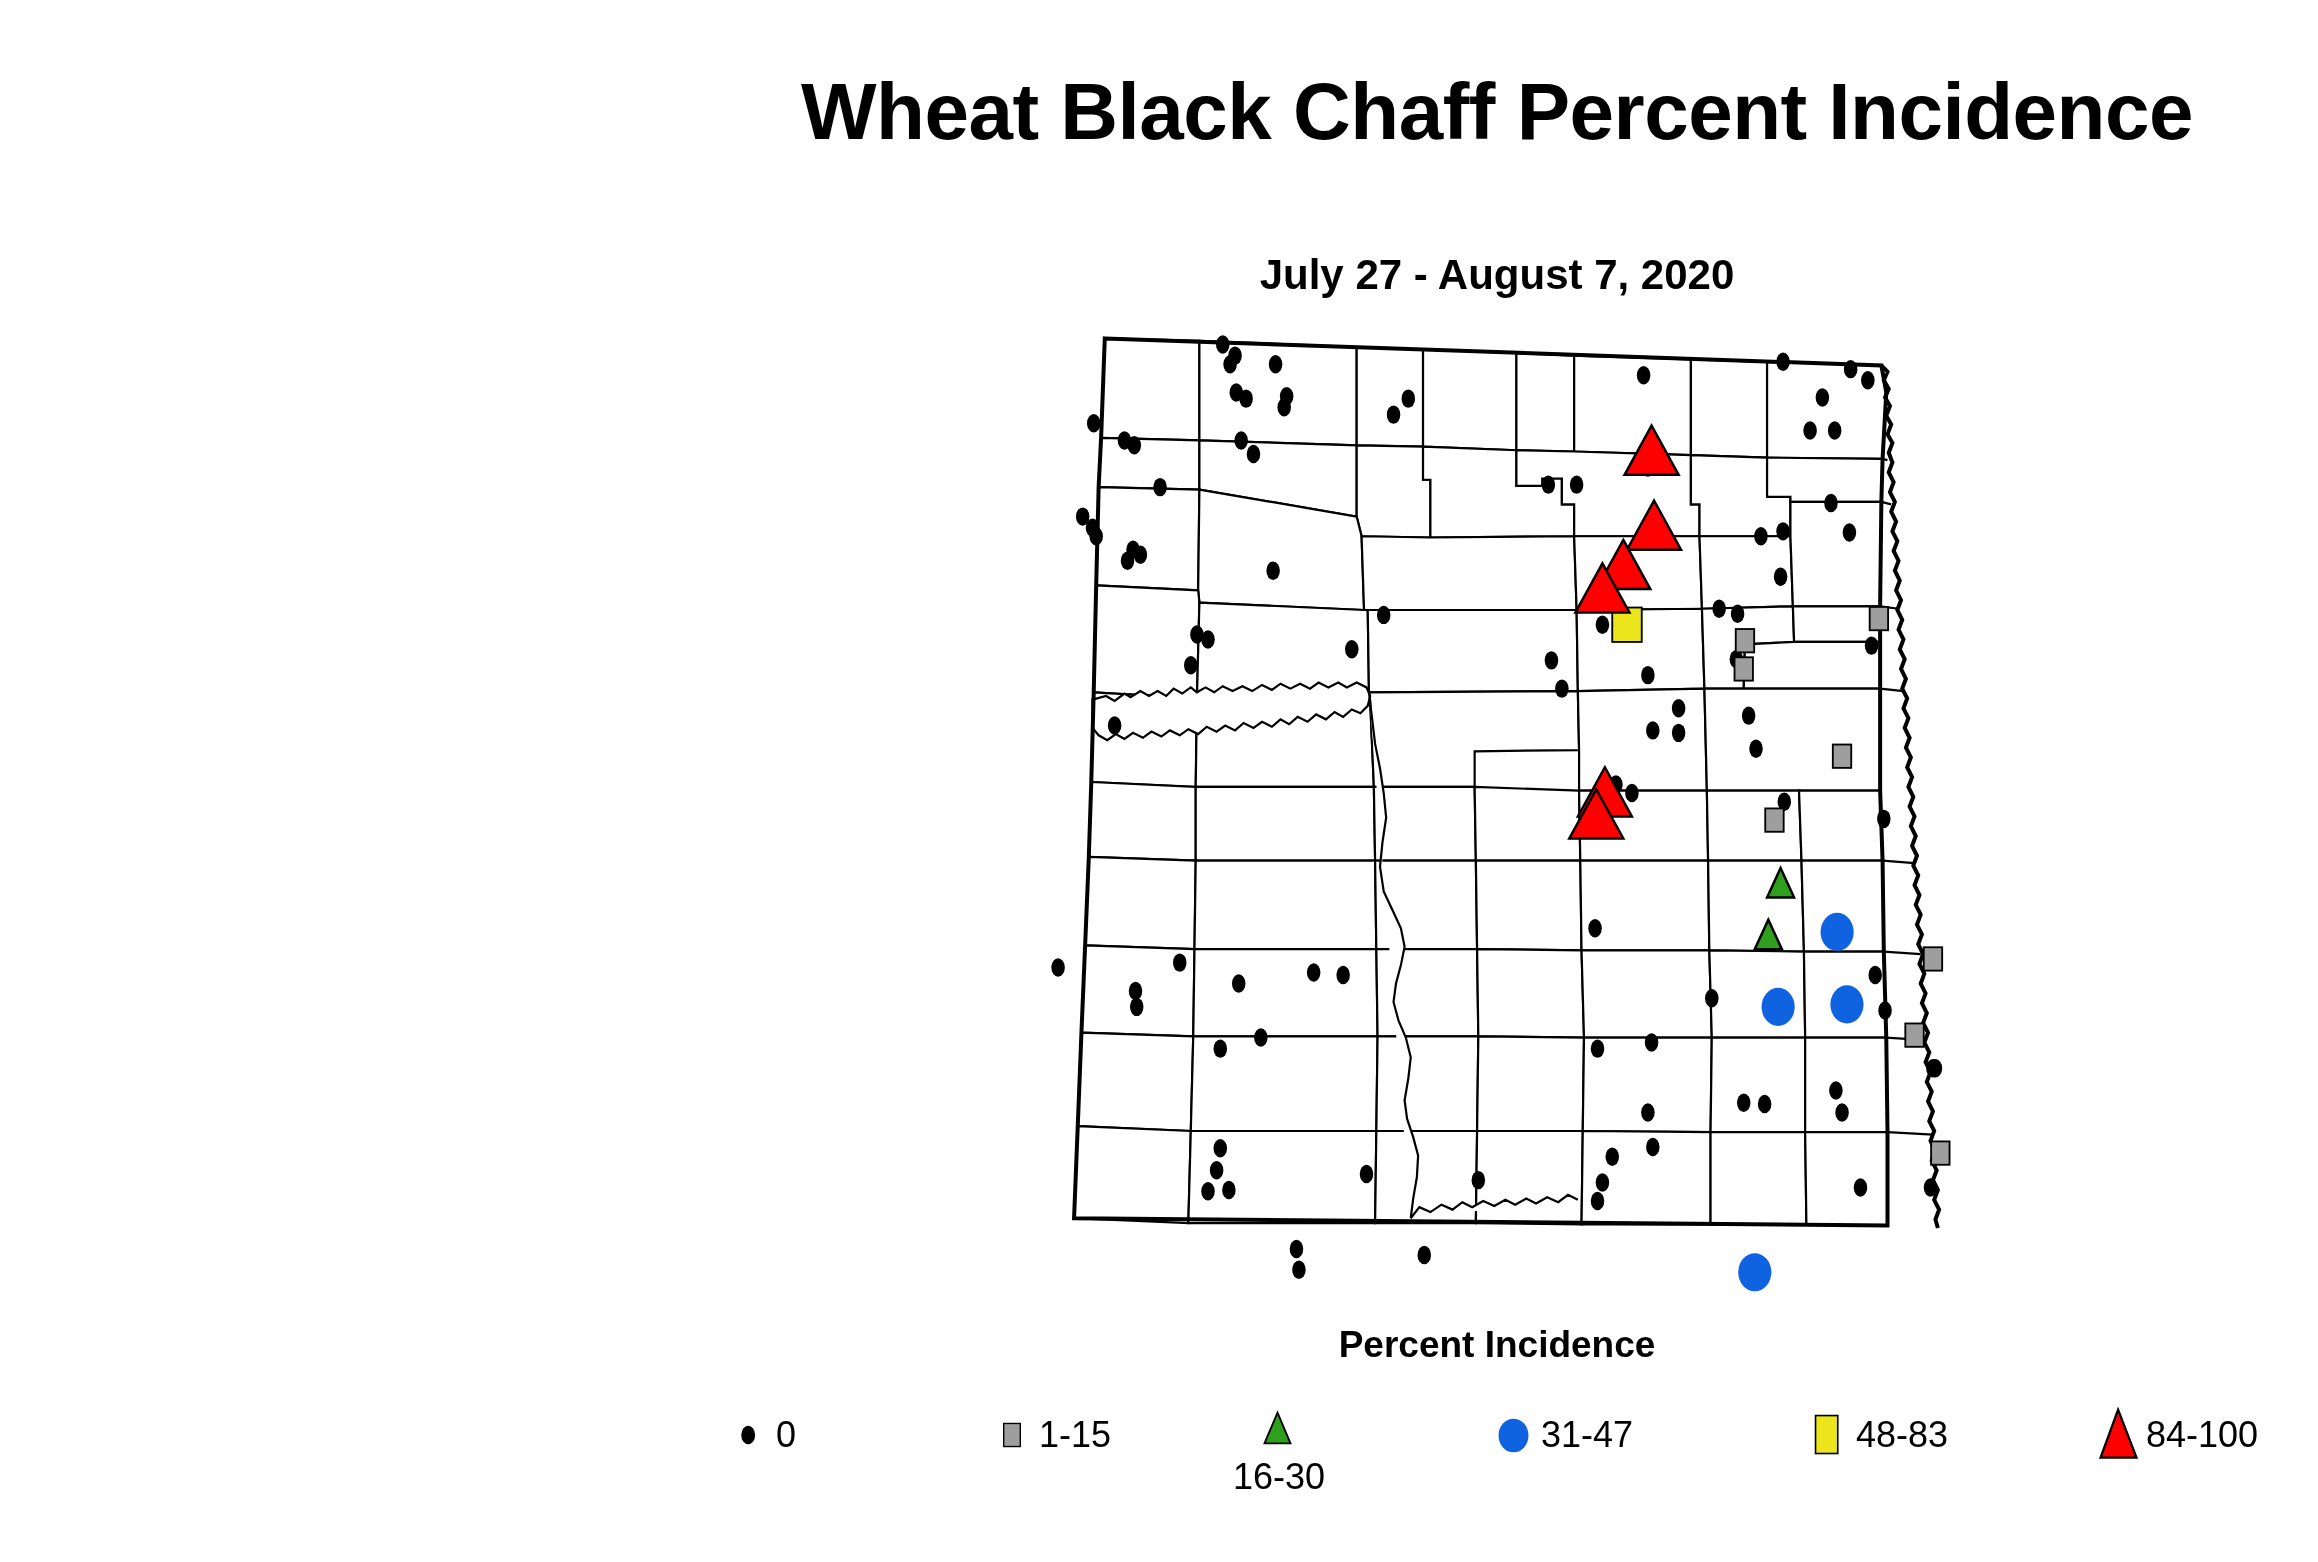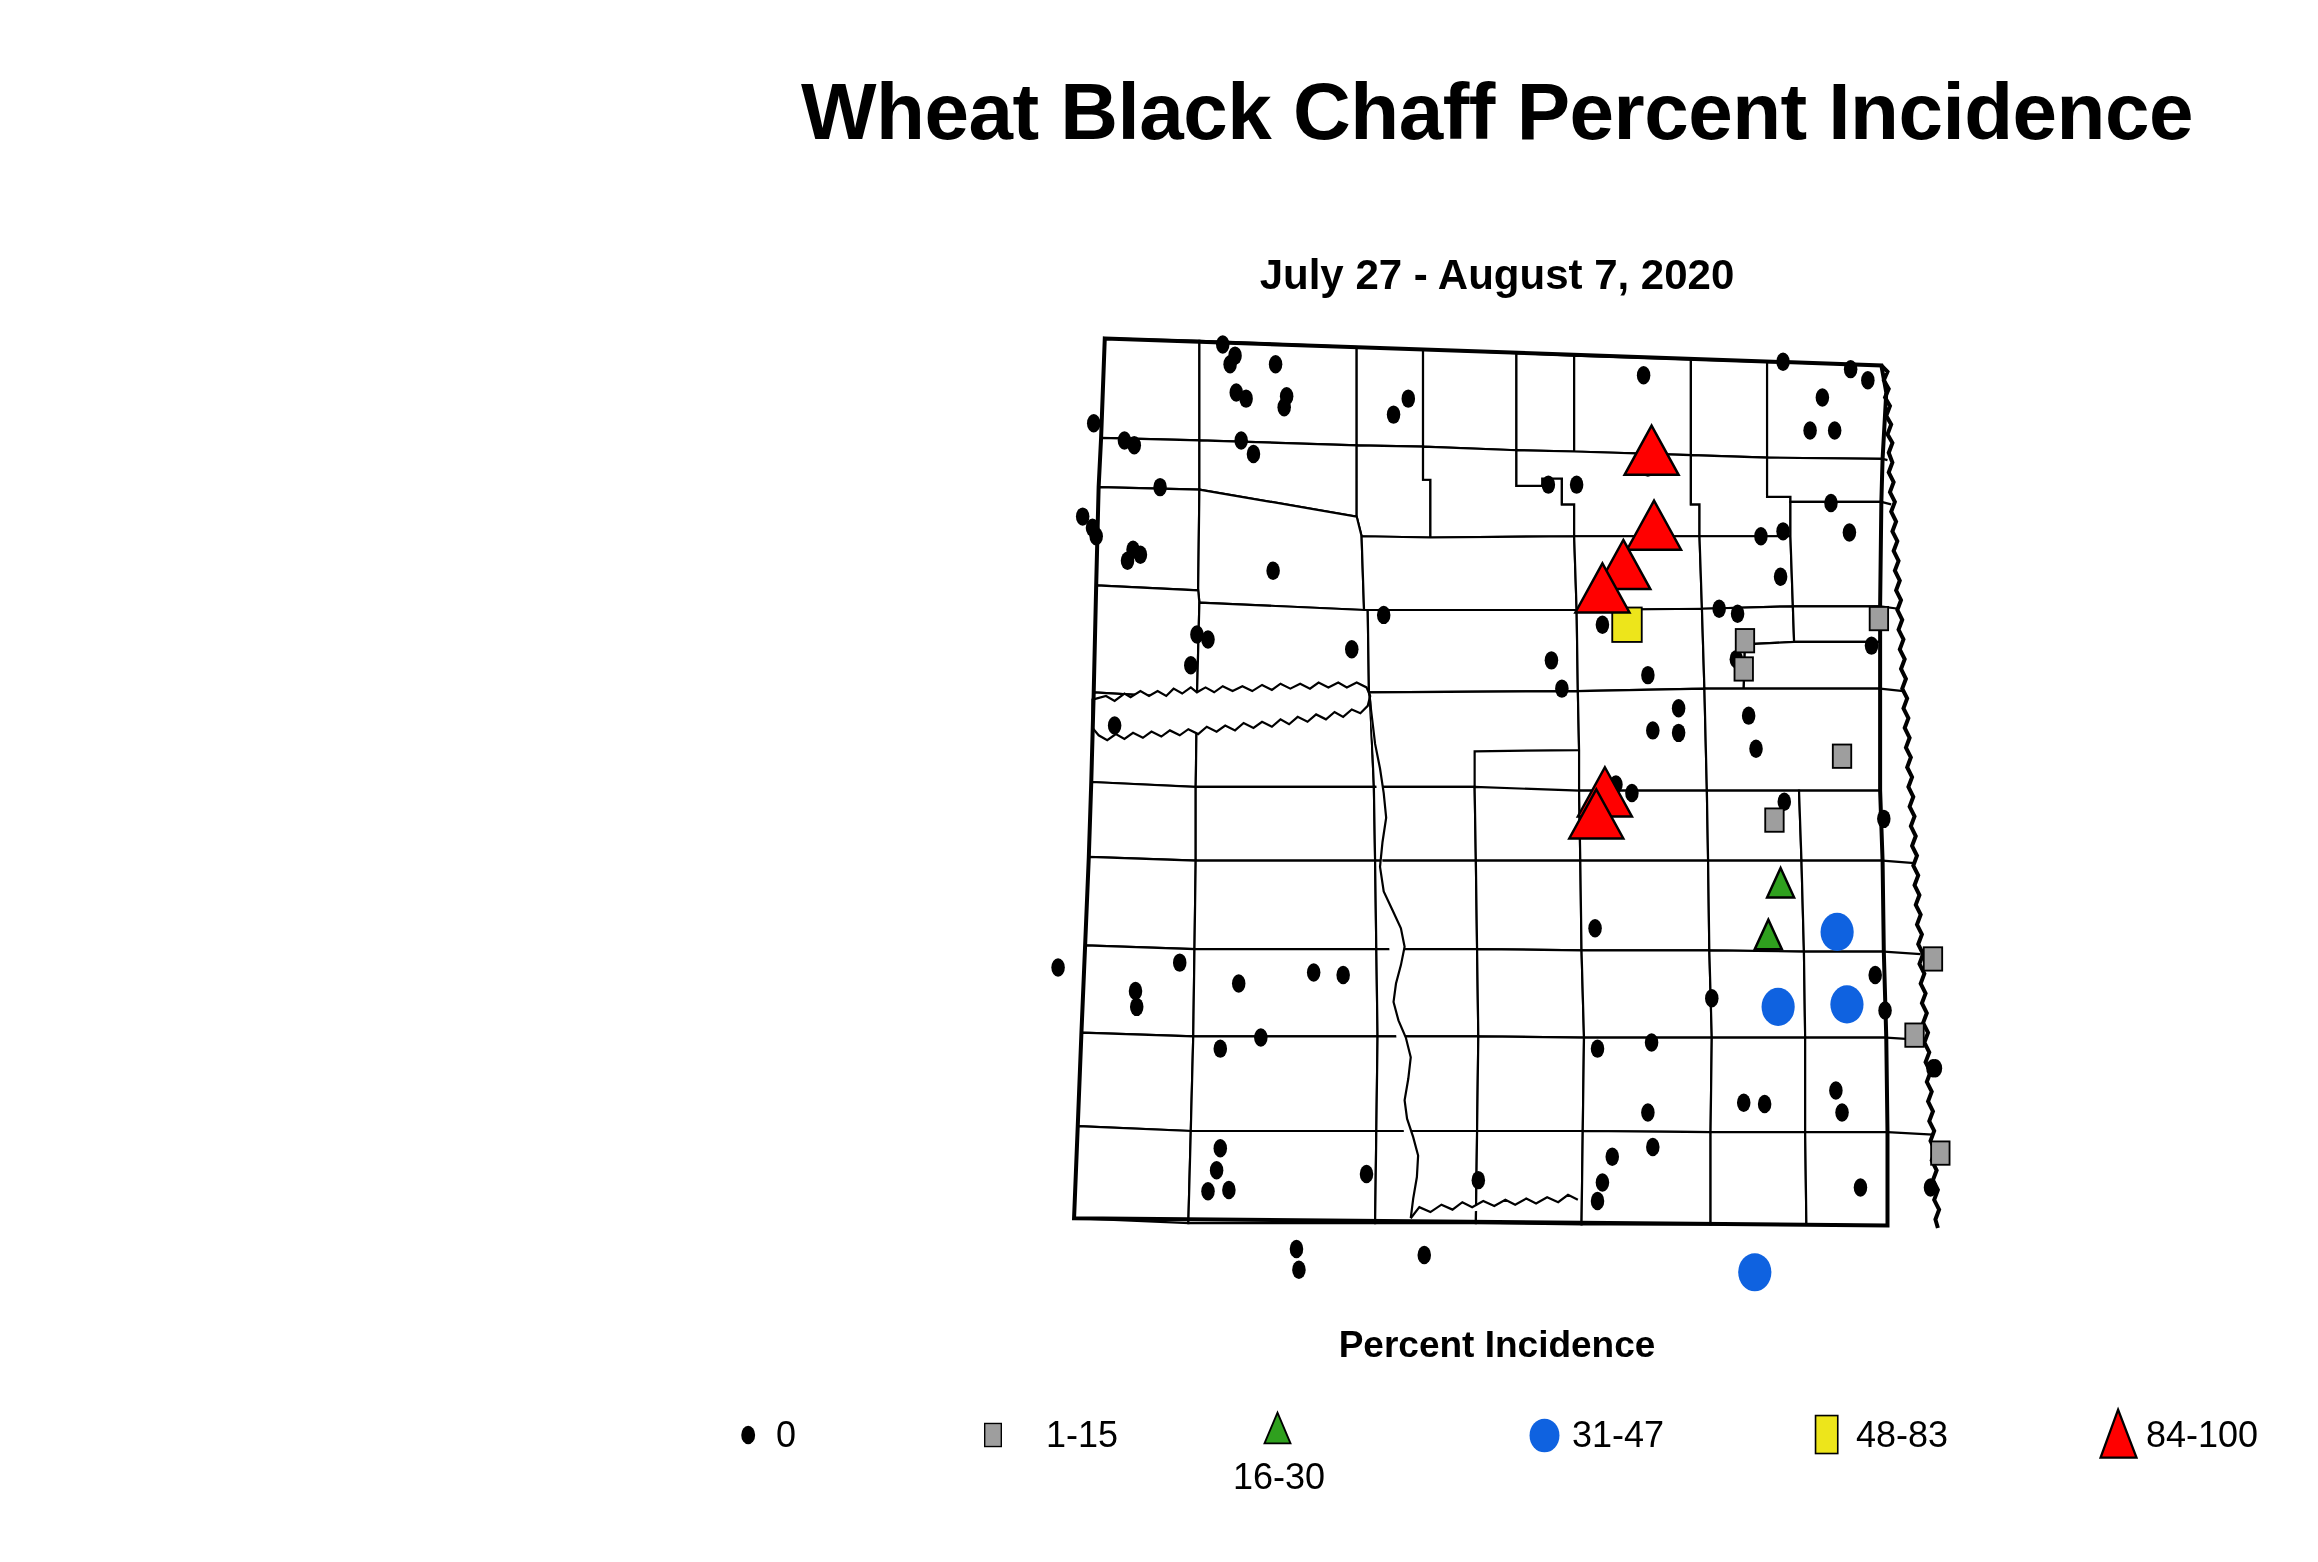--- a/index.html
+++ b/index.html
@@ -355,39 +355,39 @@
 <div class="legend-row">
   <div class="legend-item" style="left:0px;">
     <span class="legend-sym">
       <svg width="20.4" height="26" viewBox="0 0 44 56">
           <ellipse cx="22" cy="28" rx="15" ry="20" fill="#000000"></ellipse>
         </svg>
     </span>
     <span class="legend-label">0</span>
   </div>
 
-  <div class="legend-item" style="left:244px;gap:26px;">
+  <div class="legend-item" style="left:263px;">
     <span class="legend-sym">
       <svg width="30" height="36" viewBox="0 0 64 78">
           <rect x="14" y="14" width="36" height="50" fill="#9E9E9E" stroke="#000000" stroke-width="3"></rect>
         </svg>
     </span>
     <span class="legend-label">1-15</span>
   </div>
 
   <div class="legend-item" style="left:508px;flex-direction:column;">
     <span class="legend-sym">
       <svg width="39" height="43" viewBox="0 0 84 92">
           <polygon points="42,12 70,78 14,78" fill="#2FA01E" stroke="#000000" stroke-width="4"></polygon>
         </svg>
     </span>
     <span class="legend-label">16-30</span>
   </div>
 
-  <div class="legend-item" style="left:796px;">
+  <div class="legend-item" style="left:765px;">
     <span class="legend-sym">
       <svg width="43" height="43" viewBox="0 0 92 92">
           <ellipse cx="46" cy="46" rx="32" ry="36" fill="#0F62E0"></ellipse>
         </svg>
     </span>
     <span class="legend-label">31-47</span>
   </div>
 
   <div class="legend-item" style="left:1080px;">
     <span class="legend-sym">

